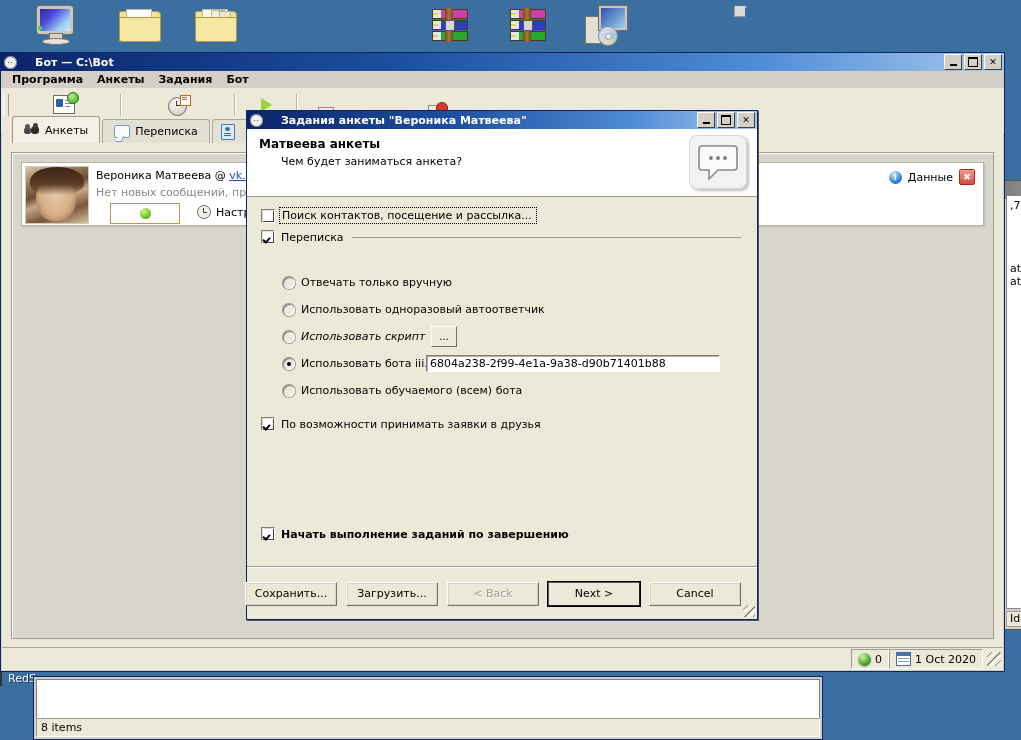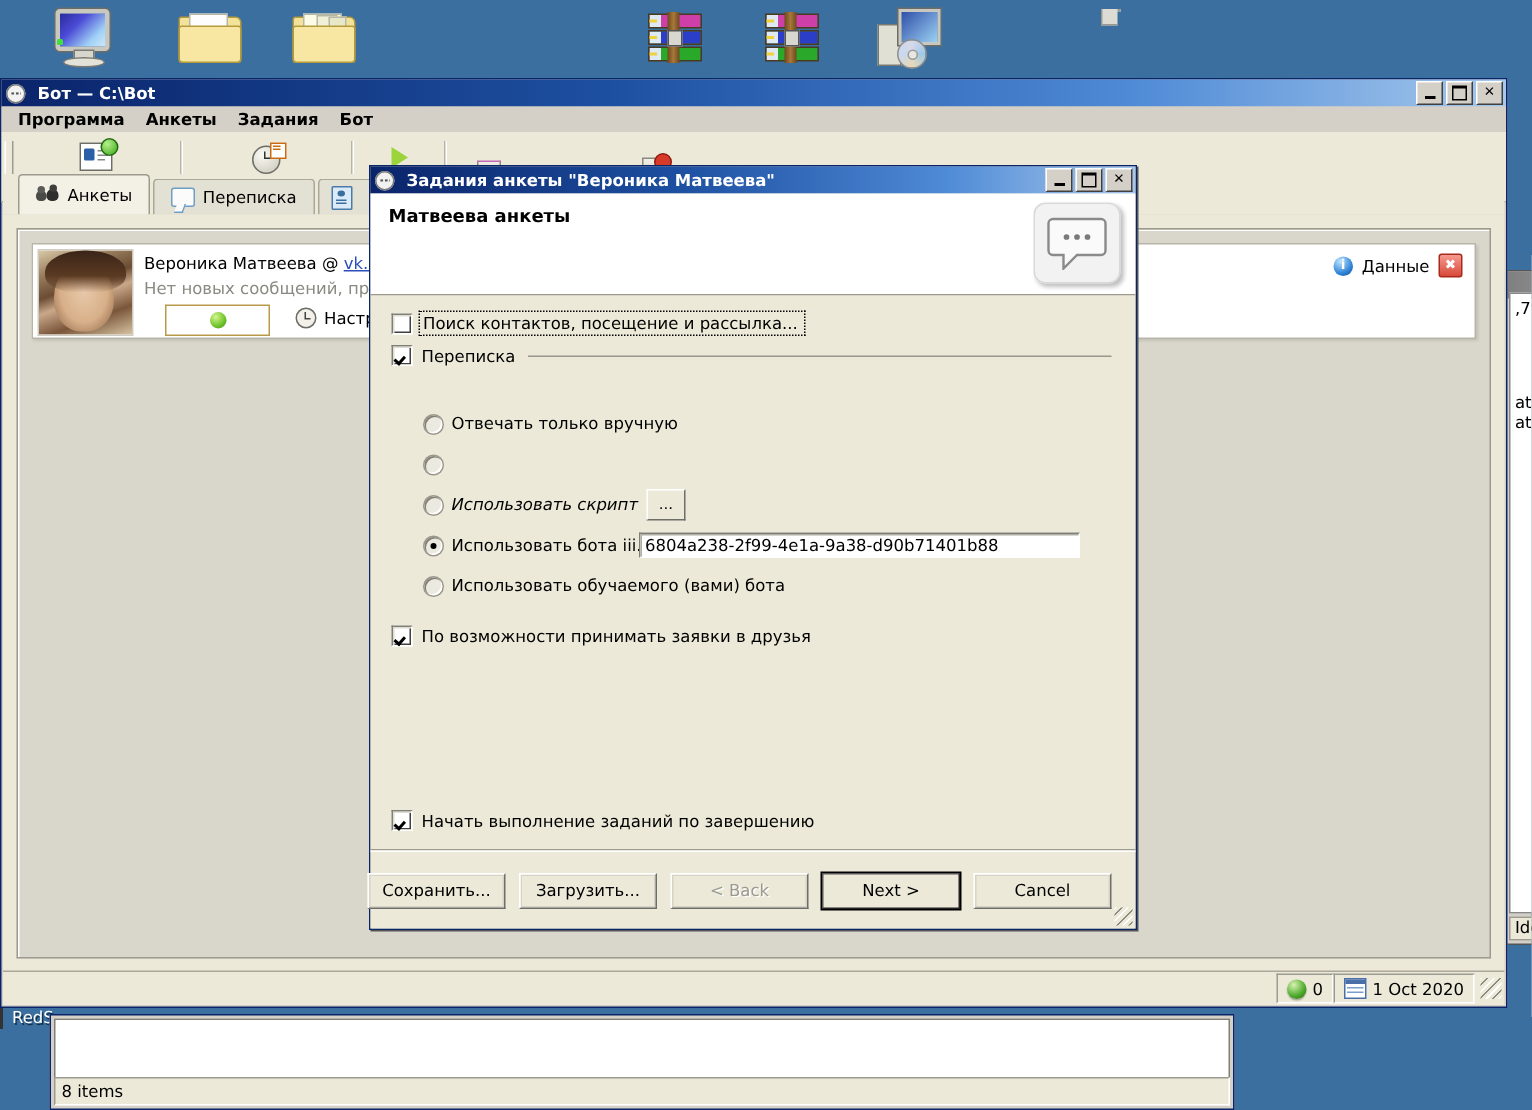--- a/index.html
+++ b/index.html
@@ -60,21 +60,21 @@
   .ic-doc .pg{position:absolute;inset:0;background:#fbfbfb;border:1px solid #9a9a92;}
   .ic-doc .fold{position:absolute;right:0;top:0;width:10px;height:10px;background:#dcdcd4;
      border-left:1px solid #9a9a92;border-bottom:1px solid #9a9a92;}
 
   
   .win{position:absolute;background:#d4d0c8;border:1px solid #0a246a;box-sizing:border-box;}
   .titlebar{height:18px;display:flex;align-items:center;padding:0 2px 0 3px;
     background:linear-gradient(90deg,#0a246a 0%,#1d4fa0 40%,#4e8ad6 75%,#a6c8ec 100%);
     color:#fff;font-weight:bold;font-size:11px;}
   .titlebar.inactive{background:linear-gradient(90deg,#7f7f7f,#bdbdbd);}
-  .tb-title{flex:1;white-space:nowrap;overflow:hidden;margin-left:8px;}
+  .tb-title{flex:1;white-space:nowrap;overflow:hidden;margin-left:18px;}
   .tb-btns{display:flex;gap:2px;}
   .tb-btn{width:16px;height:14px;background:#d4d0c8;border:1px solid;
     border-color:#fff #404040 #404040 #fff;display:flex;align-items:center;justify-content:center;
     font-family:"DejaVu Sans","Liberation Sans",sans-serif;font-size:9px;color:#000;font-weight:bold;line-height:1;}
   .tb-icon{width:13px;height:13px;border-radius:50%;background:#f2f2f2;position:relative;flex:none;
     box-shadow:inset 0 0 0 1px #7a7a7a;}
   .tb-icon:after{content:"";position:absolute;left:3px;top:5px;width:7px;height:2px;
     background:radial-gradient(circle,#555 40%,transparent 41%) 0 0/3px 3px repeat-x;}
 
   
@@ -439,20 +439,21 @@
         </span>
       <span class="tb-btn">
           <span style="display:block;width:8px;height:7px;border:1px solid #000;border-top-width:2px;"></span>
         </span>
       <span class="tb-btn">✕</span>
     </span>
   </div>
 
   <div class="dlg-head">
     <h1>Матвеева анкеты</h1>
+    <p>Чем будет заниматься анкета?</p>
     <div class="bubble">
       <svg width="40" height="36" viewBox="0 0 40 36">
         <path d="M4 2 h32 a3 3 0 0 1 3 3 v18 a3 3 0 0 1 -3 3 h-16 l-9 9 v-9 h-7 a3 3 0 0 1 -3 -3 v-18 a3 3 0 0 1 3 -3 z" fill="#fafafa" stroke="#8a8a8a" stroke-width="1.6"></path>
         <circle cx="13" cy="14" r="1.9" fill="#7a7a7a"></circle>
         <circle cx="20" cy="14" r="1.9" fill="#7a7a7a"></circle>
         <circle cx="27" cy="14" r="1.9" fill="#7a7a7a"></circle>
       </svg>
     </div>
   </div>
 
@@ -469,45 +470,46 @@
       <span class="group-line"></span>
     </div>
 
     <div class="row" style="margin-left:22px;height:25px;margin-top:26px;">
       <span class="rb"></span>
       <span class="lbl">Отвечать только вручную</span>
     </div>
 
     <div class="row" style="margin-left:22px;height:25px;">
       <span class="rb"></span>
+      <span class="lbl">Использовать одноразовый автоответчик</span>
     </div>
 
     <div class="row" style="margin-left:22px;height:25px;">
       <span class="rb"></span>
       <span class="lbl" style="width:125px;font-style:italic;">Использовать скрипт</span>
       <span class="sm-btn">...</span>
     </div>
 
     <div class="row" style="margin-left:22px;height:25px;">
       <span class="rb on"></span>
       <span class="lbl" style="width:125px;">Использовать бота iii.ru</span>
       <span class="txt" style="width:294px;">6804a238-2f99-4e1a-9a38-d90b71401b88</span>
     </div>
 
     <div class="row" style="margin-left:22px;height:25px;">
       <span class="rb"></span>
-      <span class="lbl">Использовать обучаемого (вами) бота</span>
+      <span class="lbl">Использовать обучаемого (всем) бота</span>
     </div>
 
     <div class="row" style="margin-top:14px;">
       <span class="cb on"></span>
       <span class="lbl">По возможности принимать заявки в друзья</span>
     </div>
 
-    <div class="row" style="position:absolute;left:14px;bottom:10px;">
+    <div class="row" style="position:absolute;left:14px;bottom:23px;font-weight:bold;">
       <span class="cb on"></span>
       <span class="lbl">Начать выполнение заданий по завершению</span>
     </div>
 
   </div>
 
   <div class="dlg-foot">
     <div class="btn">Сохранить...</div>
     <div class="btn">Загрузить...</div>
     <div class="btn disabled">&lt; Back</div>

